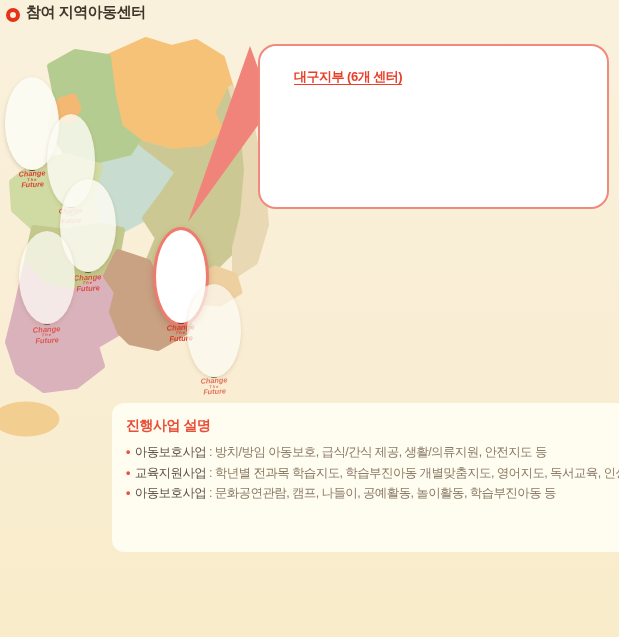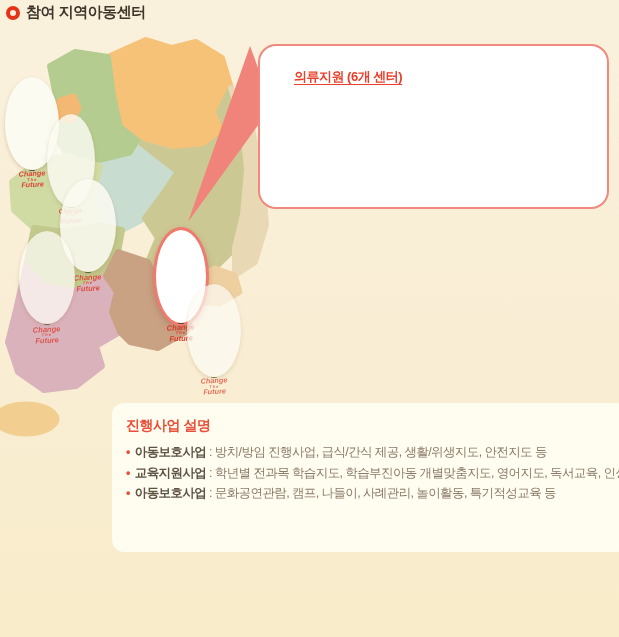--- a/index.html
+++ b/index.html
@@ -10,21 +10,21 @@
   #page{
     position:relative;
     width:619px;height:637px;
     margin:0 auto;
     background:linear-gradient(180deg,#faf1dd 0%,#f9eed4 55%,#f8ecca 100%);
     overflow:hidden;
   }
   
   .page-header{
     position:absolute;left:6px;top:3px;
-    display:flex;align-items:center;gap:6px;
+    display:flex;align-items:flex-end;gap:6px;
   }
   .ring-icon{
     width:6px;height:6px;border:4px solid #e63219;border-radius:50%;
     display:inline-block;flex:0 0 auto;
   }
   .page-header h1{
     margin:0;font-size:15px;font-weight:800;color:#3e362b;letter-spacing:-0.5px;
   }
   
   #map-svg{position:absolute;left:0;top:0;}
@@ -102,21 +102,21 @@
   }
   .program-list li{
     font-size:12.5px;line-height:20.5px;
     color:#8a7a66;letter-spacing:-0.6px;
     white-space:nowrap;
   }
   .program-list .bullet{
     color:#e8503a;font-weight:800;margin-right:5px;
   }
   .program-list strong{
-    color:#5d5244;font-weight:700;
+    color:#5d5244;font-weight:400;
   }
 </style>
 </head>
 <body>
 
 <div id="page">
 
   <div class="page-header">
     <span class="ring-icon"></span>
     <h1>참여 지역아동센터</h1>
@@ -133,21 +133,21 @@
     <path stroke-width="6" d="M34,228 L66,232 L100,226 L122,230 L118,252 L106,276 L74,292 L44,286 L26,266 Z" fill="#c3c98d" stroke="#c3c98d"></path>
     <path stroke-width="6" d="M26,266 L44,286 L74,292 L106,276 L117,292 L112,312 L120,332 L96,346 L102,366 L76,386 L44,390 L18,372 L8,342 L16,310 Z" fill="#dab2bc" stroke="#dab2bc"></path>
     <path stroke-width="6" d="M106,276 L118,252 L148,262 L158,286 L188,282 L196,302 L186,332 L158,348 L130,342 L120,332 L112,312 L117,292 Z" fill="#c9a183" stroke="#c9a183"></path>
     <path stroke-width="5" d="M188,282 L215,268 L235,275 L240,292 L220,304 L196,302 Z" fill="#eed0a0" stroke="#eed0a0"></path>
     <ellipse cx="26" cy="419" rx="33" ry="17" fill="#f2cf90" stroke="#f2cf90"></ellipse>
 
     <polygon fill="#f0837a" points="188,222 250,46 272,106"></polygon>
   </svg>
 
   <div class="callout">
-    <div class="callout-title">의류지원 (6개 센터)</div>
+    <div class="callout-title">대구지부 (6개 센터)</div>
   </div>
 
   <div id="badge-layer">
       <div class="badge" style="width: 54px; height: 54px; left: 5px; top: 77px; opacity: 0.95;">
     <div class="rainbow">
       <span class="eye l"></span>
           <span class="eye r"></span>
           <span class="mouth"></span>
     </div>
     <div class="logo-text" style="font-size: 7.29px;">
@@ -214,19 +214,19 @@
       <span class="t1">Change</span>
           <span class="t2">The</span>
           <span class="t3">Future</span>
     </div>
   </div>
     </div>
 
   <div class="info-panel">
     <h2>진행사업 설명</h2>
     <ul class="program-list" id="program-list">
-        <li><span class="bullet">•</span><strong>아동보호사업</strong><span class="desc"> : 방치/방임 진행사업, 급식/간식 제공, 생활/위생지도, 안전지도 등</span></li>
+        <li><span class="bullet">•</span><strong>아동보호사업</strong><span class="desc"> : 방치/방임 아동보호, 급식/간식 제공, 생활/의류지원, 안전지도 등</span></li>
         <li><span class="bullet">•</span><strong>교육지원사업</strong><span class="desc"> : 학년별 전과목 학습지도, 학습부진아동 개별맞춤지도, 영어지도, 독서교육, 인성교육 등</span></li>
-        <li><span class="bullet">•</span><strong>아동보호사업</strong><span class="desc"> : 문화공연관람, 캠프, 나들이, 사례관리, 놀이활동, 특기적성교육 등</span></li>
+        <li><span class="bullet">•</span><strong>아동보호사업</strong><span class="desc"> : 문화공연관람, 캠프, 나들이, 공예활동, 놀이활동, 학습부진아동 등</span></li>
       </ul>
   </div>
 
 </div>
 
 </body></html>

